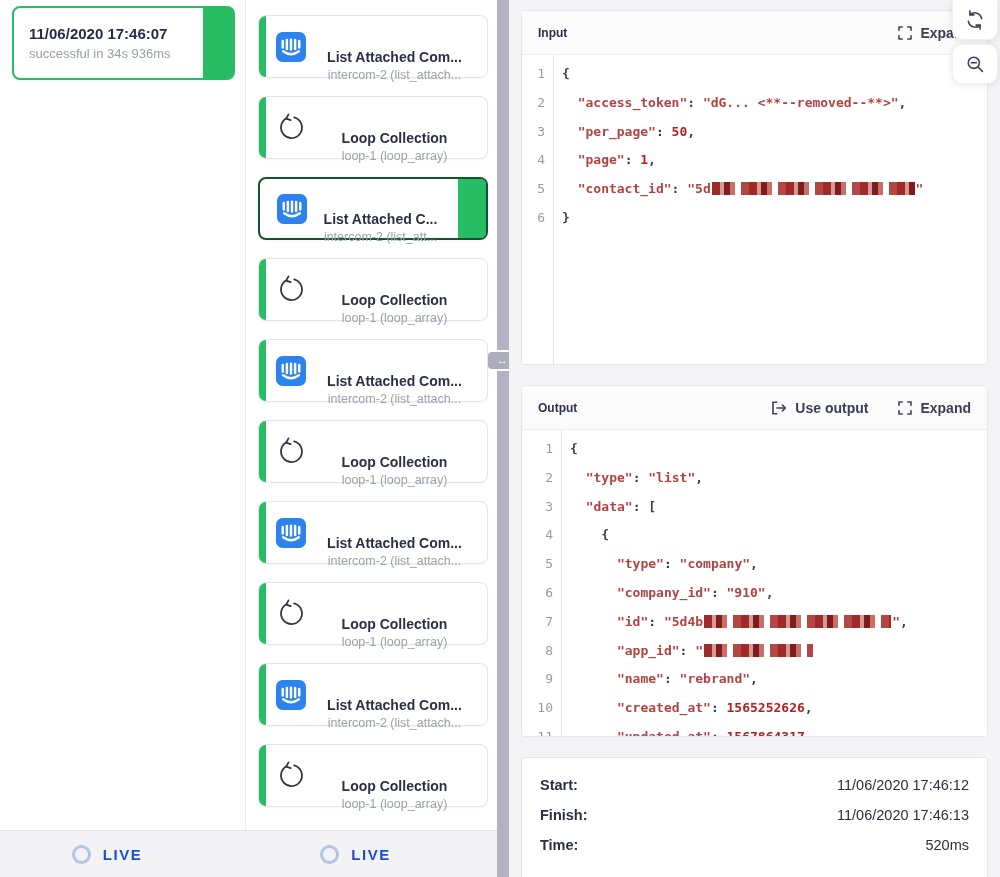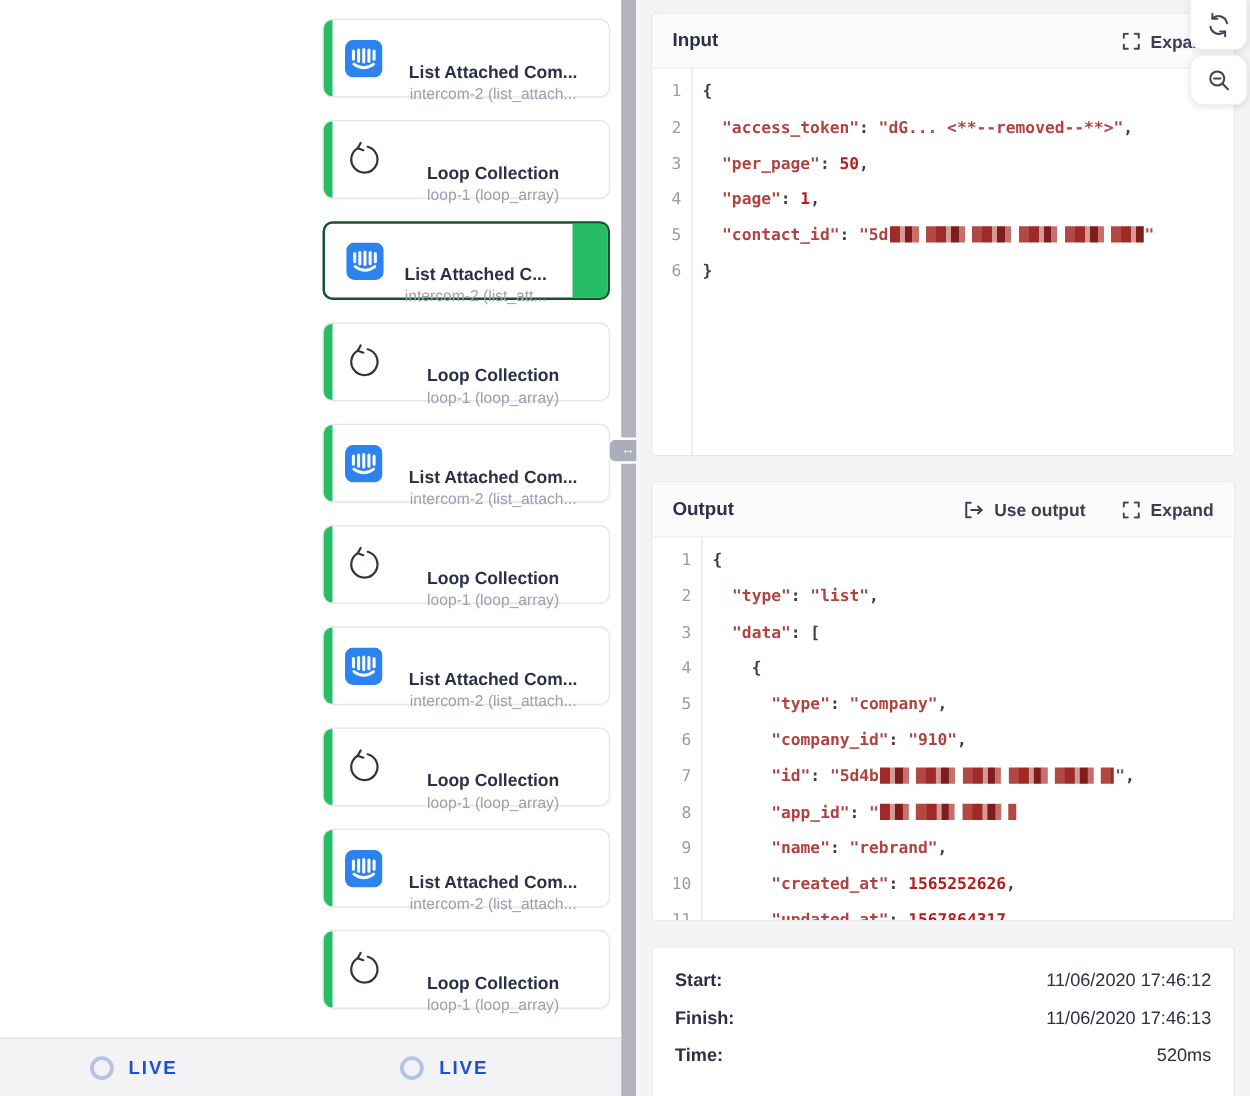--- a/index.html
+++ b/index.html
@@ -44,21 +44,21 @@
   .divider{position:absolute; left:497px; top:0; width:12px; height:877px; background:#b2b2c1; cursor:col-resize;}
   .divider-handle{position:absolute; left:-9px; top:352px; width:29px; height:17px; background:#abacbc; border-radius:4px;
     box-shadow:0 2px 0 0 #fff, 0 -2px 0 0 #fff; display:flex; align-items:center; justify-content:center; cursor:col-resize;}
   .divider-handle span{color:#fff; font-size:11px; line-height:1;}
   
   .right-panel{position:absolute; left:509px; top:0; width:491px; height:877px; background:#f4f4f6; box-sizing:border-box; padding:10px 12px 0 12px;}
   .io-card{background:#fff; border:1px solid #e7e7ea; border-radius:4px; box-sizing:border-box; overflow:hidden;}
   .input-card{height:355px;}
   .output-card{height:352px; margin-top:20px;}
   .io-header{height:44px; display:flex; align-items:center; padding:0 16px; background:#fbfbfc; border-bottom:1px solid #ededf0; box-sizing:border-box;}
-  .io-title{font-size:15px; font-weight:700; color:#2b3048;}
+  .io-title{font-size:12px; font-weight:700; color:#2b3048;}
   .hdr-actions{margin-left:auto; display:flex; align-items:center; gap:30px;}
   .hdr-btn{display:flex; align-items:center; gap:8px; background:none; border:none; cursor:pointer;
     font-family:"Liberation Sans",sans-serif; font-size:14px; font-weight:600; color:#3a3f52; padding:0;}
   .hdr-btn svg{flex:0 0 auto;}
   
   .code-area{display:flex; height:calc(100% - 44px); background:#fff;}
   .gutter{flex:0 0 auto; text-align:right; padding:5px 8px 0 0; border-right:1px solid #e3e3e8; color:#9b9ba3;
     font-family:"DejaVu Sans Mono", monospace; font-size:13px;}
   .gutter-1{min-width:23px;}
   .gutter-2{min-width:31px;}
@@ -81,20 +81,29 @@
     box-shadow:0 1px 6px rgba(50,50,70,.13); display:flex; align-items:center; justify-content:center; cursor:pointer; z-index:20; padding:0;}
   .btn-refresh{top:0; border-top:none; border-radius:0 0 10px 10px;}
   .btn-zoomout{top:44px; border-radius:10px;}
   .icon-stroke{fill:none; stroke:#3d4254; stroke-width:1.6; stroke-linecap:round; stroke-linejoin:round;}
 </style>
 </head>
 <body>
 
 <div class="app">
 
+  <aside class="left-panel">
+    <div class="run-card">
+      <div class="run-text">
+        <div class="run-title">11/06/2020 17:46:07</div>
+        <div class="run-sub">successful in 34s 936ms</div>
+      </div>
+      <div class="run-green"></div>
+    </div>
+  </aside>
 
   <section class="steps-panel">
     <div class="steps-list">
         <div class="step-card">
     <span class="green-bar"></span>
     <span class="step-icon">
       <svg class="icon-intercom" width="30" height="30" viewBox="0 0 32 32">
         <rect x="0" y="0" width="32" height="32" rx="7" fill="#2d83ee"></rect>
         <rect x="5.9" y="8.2" width="2.6" height="9.6" rx="1.3" fill="#fff"></rect>
         <rect x="10.3" y="7.2" width="2.6" height="12.2" rx="1.3" fill="#fff"></rect>

